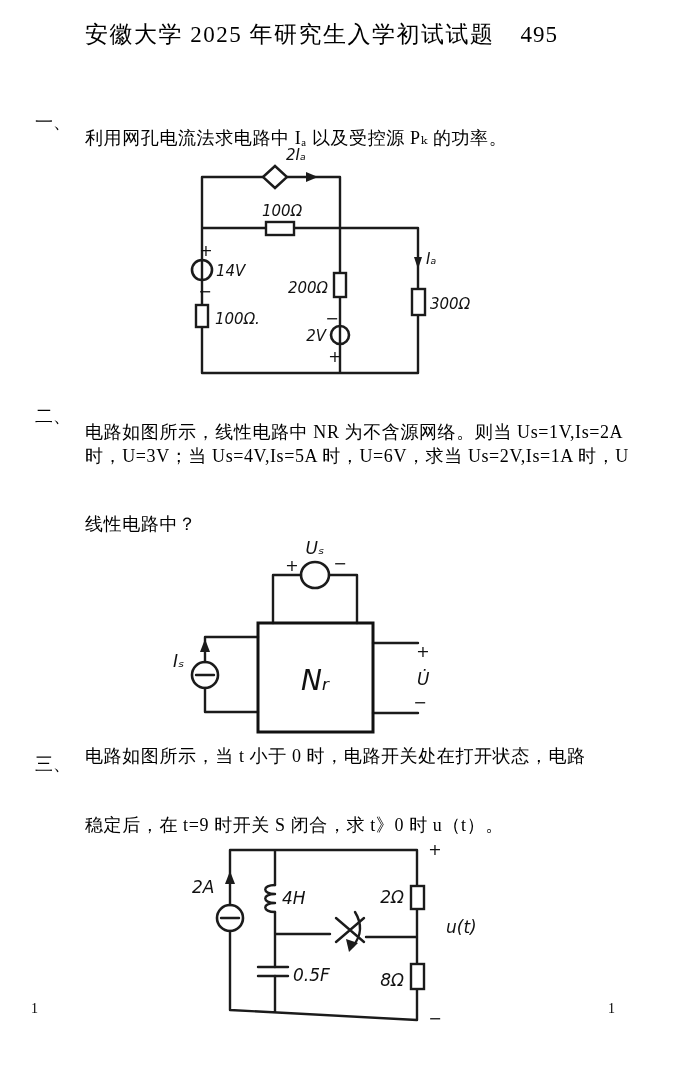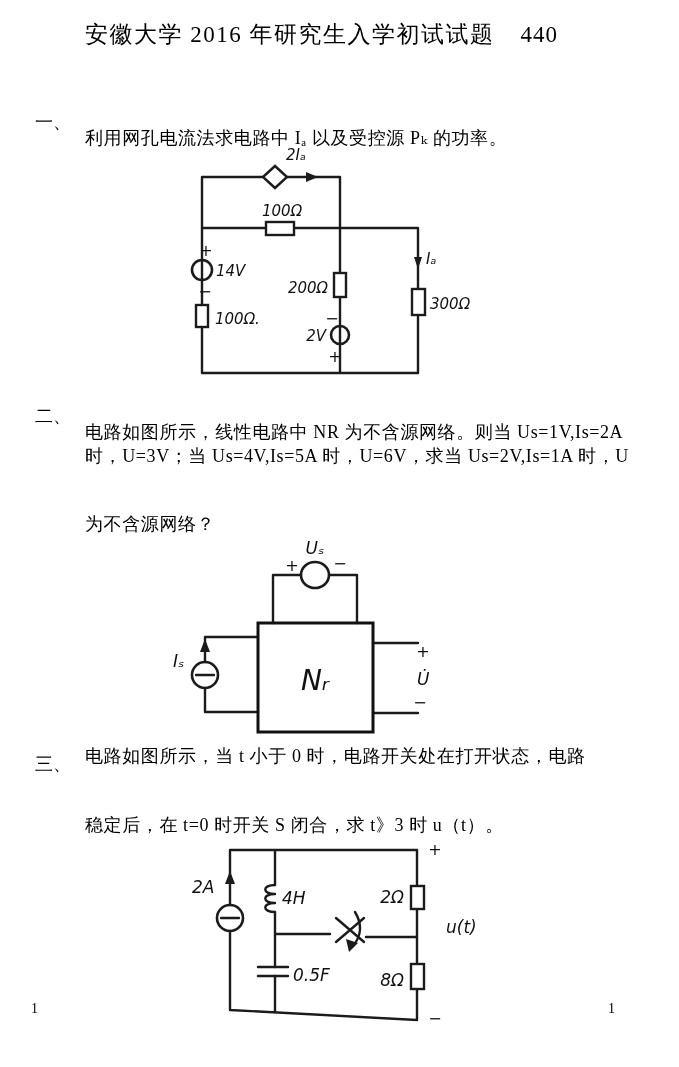--- a/index.html
+++ b/index.html
@@ -25,21 +25,21 @@
   .big  { font-family:"DejaVu Sans",sans-serif; font-style:italic; font-size:28px; fill:#111; }
   .sign { font-family:"DejaVu Sans",sans-serif; font-size:16px; fill:#111; }
   .footer { position:absolute; font-size:14px; }
 </style>
 </head>
 <body>
 
 <div>
 
   <div class="title-row">
-    <span>安徽大学 2016 年研究生入学初试试题</span><span class="title-code">440</span>
+    <span>安徽大学 2025 年研究生入学初试试题</span><span class="title-code">495</span>
   </div>
 
   <div class="qnum" style="top:110px">一、</div>
   <div class="qtext" style="top:110px">利用网孔电流法求电路中 Iₐ 以及受控源 Pₖ 的功率。</div>
 
   <svg class="circuit" style="left:170px; top:143px" width="320" height="245" viewBox="0 0 320 245">
     <g>
       <path class="wire" d="M32,34 H93 M117,34 H170 M32,34 V230 M32,85 H248 M170,34 V230 M248,85 V230 M32,230 H248"></path>
     </g>
     <polygon class="comp" points="93,34 105,23 117,34 105,45"></polygon>
@@ -61,21 +61,21 @@
     <text class="sign" x="162" y="181" text-anchor="middle">−</text>
     <text class="lbl" x="156" y="198" text-anchor="end">2V</text>
     <text class="sign" x="165" y="219" text-anchor="middle">+</text>
     <text class="lbl" x="256" y="121">Iₐ</text>
     <text class="lbl" x="260" y="166">300Ω</text>
   </svg>
 
   <div class="qnum" style="top:404px">二、</div>
   <div class="qtext" style="top:404px">电路如图所示，线性电路中 NR 为不含源网络。则当 Us=1V,Is=2A</div>
   <div class="qtext" style="top:428px">时，U=3V；当 Us=4V,Is=5A 时，U=6V，求当 Us=2V,Is=1A 时，U</div>
-  <div class="qtext" style="top:496px">为不含源网络？</div>
+  <div class="qtext" style="top:496px">线性电路中？</div>
 
   <svg class="circuit" style="left:165px; top:520px" width="290" height="225" viewBox="0 0 290 225">
     <g>
       <path class="wire" d="M108,103 V55 H136 M164,55 H192 V103 M93,117 H40 V142 M40,168 V192 H93 M208,123 H253 M208,193 H253"></path>
     </g>
     <ellipse class="src" cx="150" cy="55" rx="14" ry="13"></ellipse>
     <circle class="src" cx="40" cy="155" r="13"></circle>
     <path class="wire" d="M31,155 H49"></path>
     <polygon class="ah" points="35,132 45,132 40,119"></polygon>
     <rect class="box" x="93" y="103" width="115" height="109"></rect>
@@ -84,21 +84,21 @@
     <text class="sign" x="175" y="49" text-anchor="middle">−</text>
     <text class="lbl2" x="8" y="147">Iₛ</text>
     <text class="big" x="150" y="170" text-anchor="middle">Nᵣ</text>
     <text class="sign" x="258" y="137" text-anchor="middle">+</text>
     <text class="lbl2" x="252" y="165">U̇</text>
     <text class="sign" x="255" y="188" text-anchor="middle">−</text>
   </svg>
 
   <div class="qnum" style="top:752px">三、</div>
   <div class="qtext" style="top:728px">电路如图所示，当 t 小于 0 时，电路开关处在打开状态，电路</div>
-  <div class="qtext" style="top:797px">稳定后，在 t=0 时开关 S 闭合，求 t》3 时 u（t）。</div>
+  <div class="qtext" style="top:797px">稳定后，在 t=9 时开关 S 闭合，求 t》0 时 u（t）。</div>
 
   <svg class="circuit" style="left:178px; top:828px" width="345" height="239" viewBox="0 0 345 239">
     <g>
       <path class="wire" d="M52,22 H239 M52,22 V77 M52,103 V182 M52,182 L239,192 M239,22 V192 M97,22 V57 M97,84 V139 M97,148 V184 M97,106 H152 M188,109 H239"></path>
     </g>
     <circle class="src" cx="52" cy="90" r="13"></circle>
     <path class="wire" d="M43,90 H61"></path>
     <polygon class="ah" points="47,56 57,56 52,43"></polygon>
     <path class="wire" d="M97,57 C84,57 84,66 97,66 C84,66 84,75 97,75 C84,75 84,84 97,84"></path>
     <path class="wire" d="M80,139 H110 M80,148 H110"></path>

